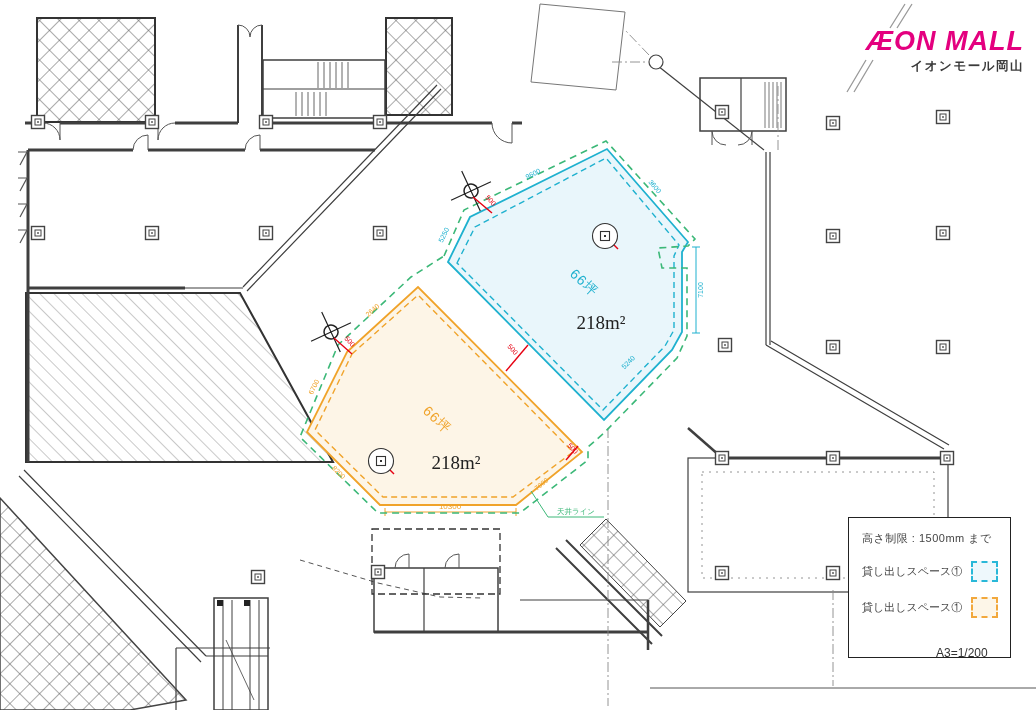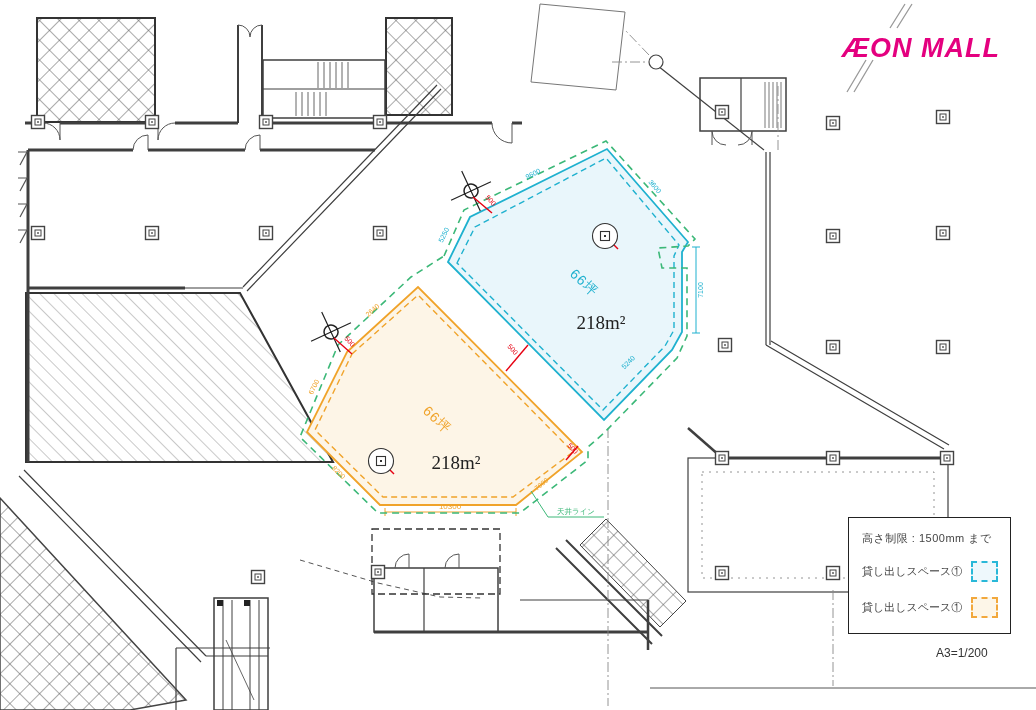--- a/index.html
+++ b/index.html
@@ -6,26 +6,26 @@
   .stage{position:relative;width:1036px;height:710px;background:#fff;overflow:hidden;
          font-family:"Liberation Sans",sans-serif;}
   svg{position:absolute;left:0;top:0;}
   svg text{font-family:"Liberation Sans","DejaVu Sans",sans-serif;}
   .dim{font-size:7px;}
   .dim-lg{font-size:8px;}
   .tsubo{font-size:14px;letter-spacing:1px;}
   .area{font-size:19px;font-family:"Liberation Serif","DejaVu Serif",serif;fill:#222;}
   .green-lbl{font-size:7.5px;fill:#3cb878;}
   
-  .logo{position:absolute;left:842px;top:35px;width:182px;text-align:left;}
+  .logo{position:absolute;left:842px;top:28px;width:182px;text-align:right;}
   .logo .brand{color:#e4007f;font-size:27px;font-weight:bold;font-style:italic;
                letter-spacing:1px;line-height:1;}
   .logo .sub{color:#3a3a3a;font-size:12.5px;font-weight:bold;letter-spacing:1.5px;margin-top:3px;}
   
-  .legend{position:absolute;left:848px;top:517px;width:163px;height:117px;background:#fff;
+  .legend{position:absolute;left:848px;top:517px;width:163px;height:141px;background:#fff;
           border:1.6px solid #222;box-sizing:border-box;padding:13px 12px 0 13px;z-index:5;}
   .legend .ttl{font-size:11px;color:#444;letter-spacing:.5px;}
   .legend .row{display:flex;align-items:center;justify-content:space-between;margin-top:15px;}
   .legend .lab{font-size:11px;color:#444;}
   .legend .sw{width:27px;height:21px;box-sizing:border-box;}
   .legend .sw1{border:2px dashed #29b8d8;background:#eef8fc;}
   .legend .sw2{border:2px dashed #f2a83c;background:#fdf6e8;}
   .scale{position:absolute;left:936px;top:646px;width:78px;
          font-size:12px;color:#333;z-index:5;}
 </style>
@@ -334,20 +334,21 @@
   <text class="area" x="456" y="469" text-anchor="middle">218m²</text>
 
   <g stroke="#999" stroke-width="1.3">
     <path d="M890,28L905,4 M897,28L912,4"></path>
     <path d="M847,92L866,60 M854,92L873,60"></path>
   </g>
 </svg>
 
 <div class="logo">
   <div class="brand">ÆON MALL</div>
+  <div class="sub">イオンモール岡山</div>
 </div>
 
 <div class="legend">
   <div class="ttl">高さ制限 : 1500mm まで</div>
   <div class="row">
     <span class="lab">貸し出しスペース①</span>
     <span class="sw sw1"></span>
   </div>
   <div class="row">
     <span class="lab">貸し出しスペース①</span>

